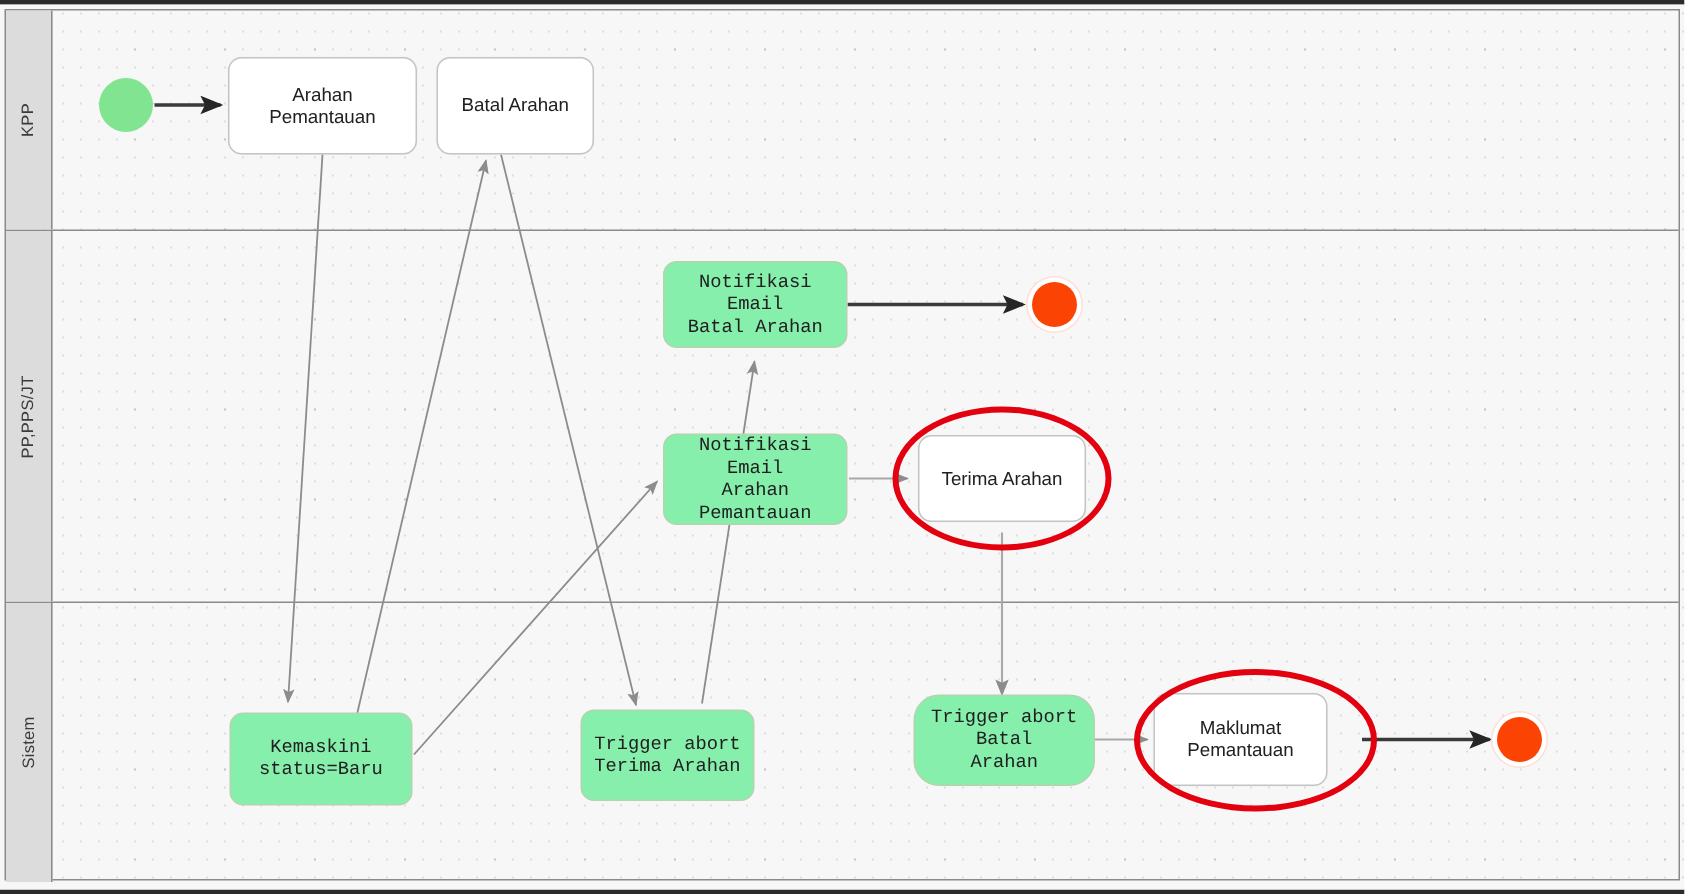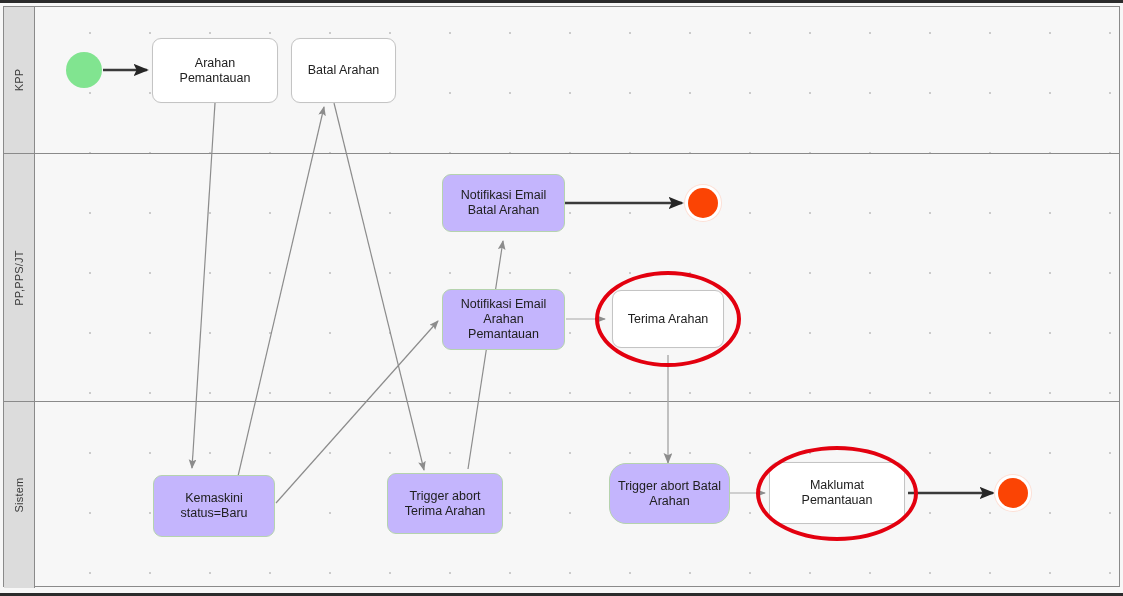--- a/index.html
+++ b/index.html
@@ -98,22 +98,23 @@
     color: #202020;
     padding: 3px 6px;
     font-family: "Liberation Sans", sans-serif;
   }
   .node.task-white {
     background: #ffffff;
     border: 1.6px solid #c4c4c4;
     box-shadow: 0 0 0 0.5px rgba(0,0,0,0.02);
   }
   .node.task-green {
-    background: #c4b5fd;
+    background: #86efac;
     border: 1.6px solid #b5d3ae;
+    font-family: Liberation Mono, monospace;
   }
 
   .circle {
     position: absolute;
     border-radius: 50%;
   }
   .circle.start {
     background: #81e490;
   }
   .circle.end {
@@ -223,18 +224,18 @@
   </div>
 
   <div class="node task-green" style="left:387px; top:470px; width:116px; height:61px;">
     <span>Trigger abort<br>Terima Arahan</span>
   </div>
 
   <div class="node task-green" style="left:609px; top:460px; width:121px; height:61px;border-radius:17px;">
     <span>Trigger abort Batal<br>Arahan</span>
   </div>
 
-  <div class="node task-white" style="left:769px; top:459px; width:136px; height:62px;">
+  <div class="node task-white" style="left:769px; top:459px; width:116px; height:62px;">
     <span>Maklumat<br>Pemantauan</span>
   </div>
   <div class="highlight-ellipse" style="left:756px; top:443px; width:162px; height:95px;"></div>
 
 </div>
 
 </body></html>

